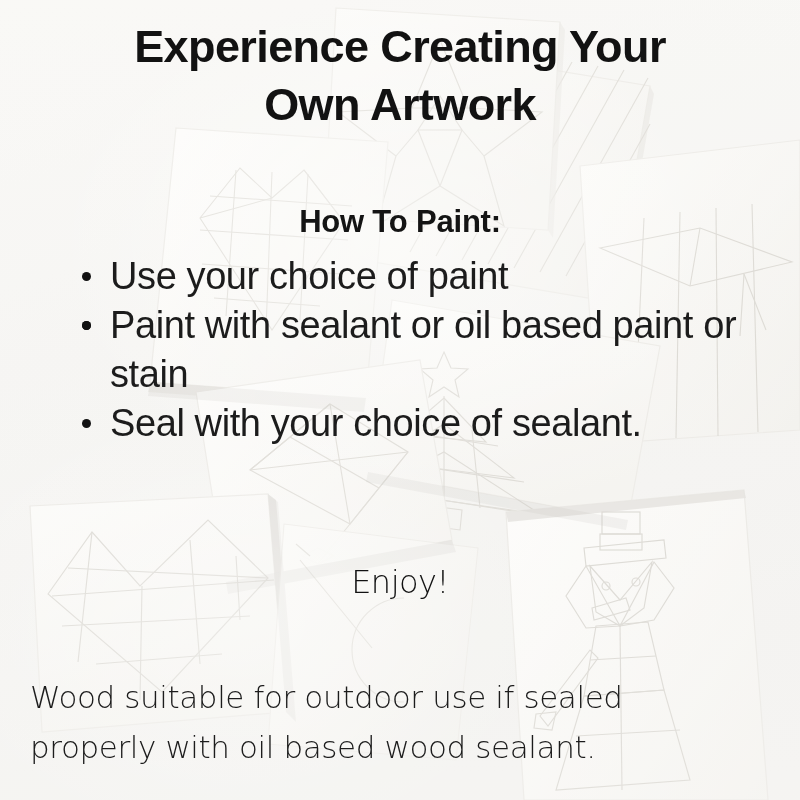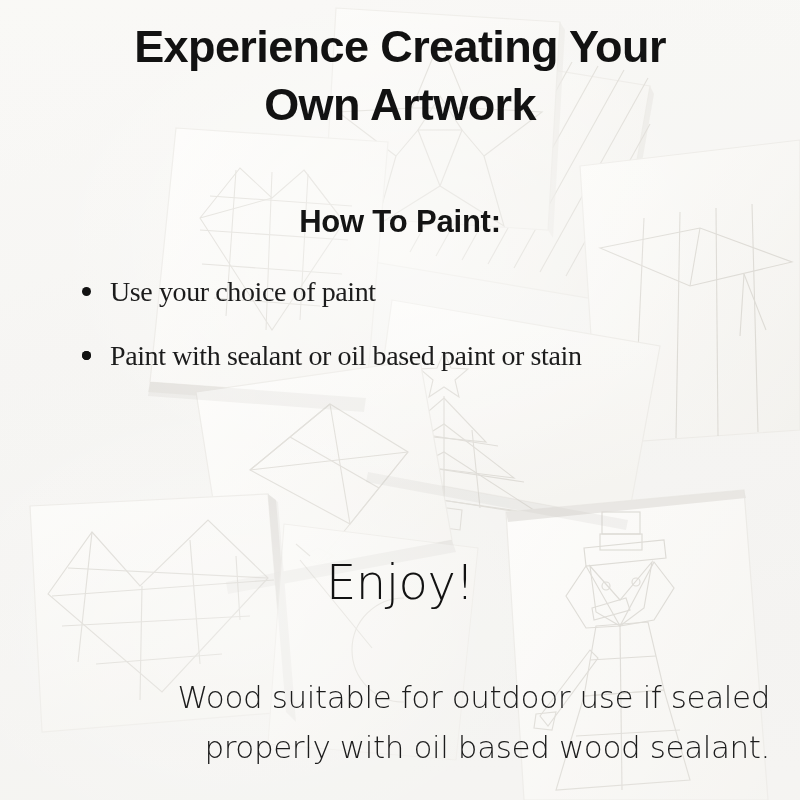--- a/index.html
+++ b/index.html
@@ -81,56 +81,55 @@
     left: 78px;
     top: 252px;
     width: 690px;
     margin: 0;
     padding: 0;
     list-style: none;
   }
   .bullets li {
     position: relative;
     padding-left: 32px;
-    font-family: Liberation Serif, serif;
+    font-family: Liberation Sans, sans-serif;
     font-weight: 300;
-    font-size: 28px;
+    font-size: 38px;
     line-height: 49px;
     color: #1c1c1c;
     letter-spacing: -0.4px;
-    margin-top: 15px;
   }
   .bullets li .dot {
     position: absolute;
     left: 4px;
     top: 20px;
     width: 9px;
     height: 9px;
     border-radius: 50%;
     background: #121212;
   }
 
   .enjoy {
     position: absolute;
     left: 0; right: 0;
     top: 552px;
     text-align: center;
     font-family: "DejaVu Sans", sans-serif;
     font-weight: 300;
-    font-size: 48px;
+    font-size: 32px;
     line-height: 60px;
     color: #121212;
     letter-spacing: -0.5px;
   }
 
   .footnote {
     position: absolute;
     left: 30px; right: 30px;
     top: 672px;
-    text-align: right;
+    text-align: left;
     font-family: "DejaVu Sans", sans-serif;
     font-weight: 300;
     font-size: 31px;
     line-height: 50px;
     color: #1c1c1c;
     letter-spacing: -0.4px;
     white-space: pre-line;
   }
 </style>
 </head>
@@ -346,20 +345,24 @@
         <span class="dot"></span>
         <span>Use your choice of paint</span>
       </li>
       <li>
         <span class="dot"></span>
       </li>
       <li>
         <span class="dot"></span>
         <span>Paint with sealant or oil based paint or stain</span>
       </li>
+      <li>
+        <span class="dot"></span>
+        <span>Seal with your choice of sealant.</span>
+      </li>
     </ul>
 
     <div class="enjoy">Enjoy!</div>
 
     <div class="footnote">Wood suitable for outdoor use if sealed
 properly with oil based wood sealant.</div>
 
   </div>
 </div>
 

